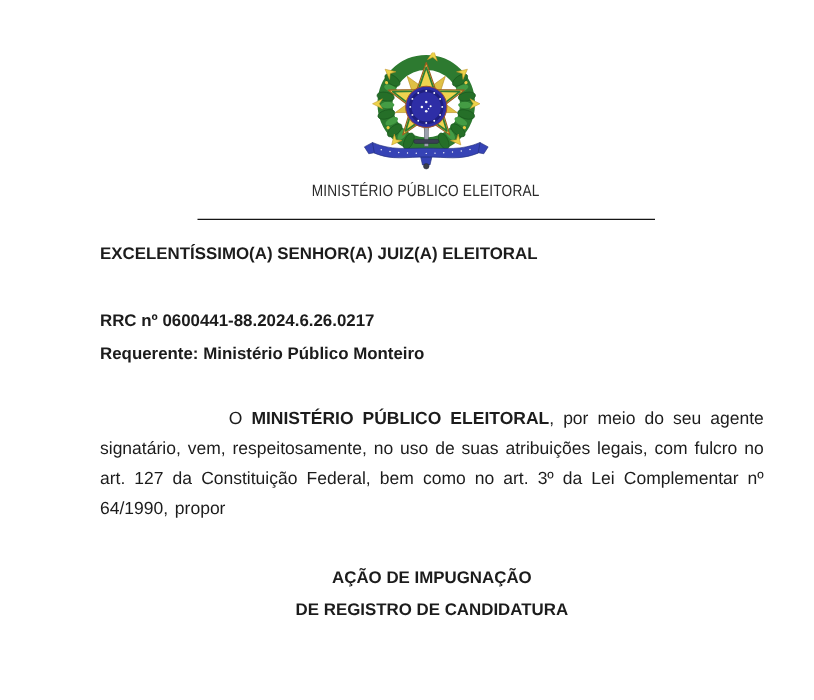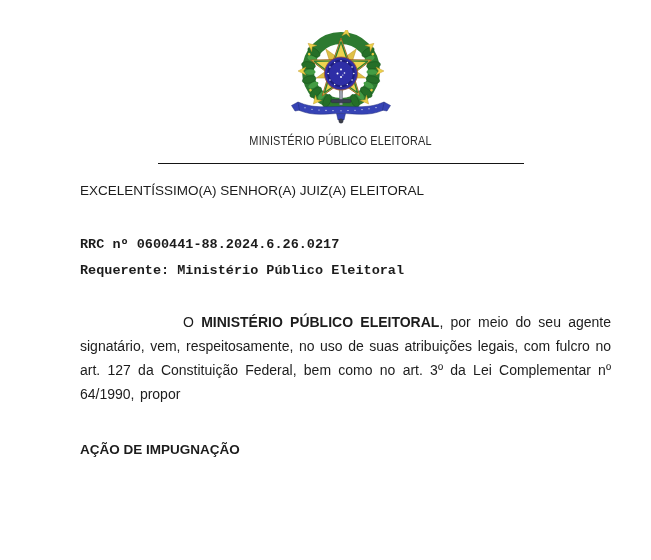--- a/index.html
+++ b/index.html
@@ -3,21 +3,21 @@
 <meta charset="utf-8">
 <style>
   html, body { margin: 0; padding: 0; background: #ffffff; }
   .page {
     position: relative;
     width: 651px; height: 560px;
     background: #ffffff;
     font-family: "Liberation Sans", "DejaVu Sans", sans-serif;
     color: #1c1c1c;
     box-sizing: border-box;
-    padding: 30px 40px 0 80px;
+    padding: 42px 40px 0 80px;
     overflow: hidden;
   }
   .col { width: 531px; }
   .header-center { width: 521px; text-align: center; }
   .emblem-wrap { width: 521px; text-align: center; line-height: 0; }
   .institution {
     margin-top: 8px;
     font-size: 13px;
     line-height: 14px;
     letter-spacing: 0.2px;
@@ -28,40 +28,40 @@
     width: 366px;
     margin: 15px auto 0 auto;
     border-top: 1.6px solid #151515;
     height: 0;
   }
   .bold { font-weight: bold; }
   .addressee {
     margin: 20px 0 4px 0;
     font-size: 13.5px;
     line-height: 14px;
-    font-weight: normal;
+    font-weight: bold;
   }
   .case-block { margin-top: 34px; }
   .case-block p {
     margin: 0;
     font-size: 13.5px;
     line-height: 26px;
     font-weight: bold;
-    font-family: Liberation Mono, monospace;
   }
   .body-par {
     margin: 26px 0 0 0;
     font-size: 14px;
     line-height: 24px;
     text-align: justify;
     text-indent: 103px;
     word-spacing: 1.5px;
   }
   .action-title {
     margin-top: 31px;
+    text-align: center;
     font-size: 13.5px;
     line-height: 26px;
     font-weight: bold;
   }
 </style>
 </head>
 <body>
 
 <div class="page">
 
@@ -169,22 +169,23 @@
   </div>
 
   <div class="header-center">
     <div class="header-rule"></div>
   </div>
 
   <p class="addressee col">EXCELENTÍSSIMO(A) SENHOR(A) JUIZ(A) ELEITORAL</p>
 
   <div class="case-block col">
     <p>RRC nº 0600441-88.2024.6.26.0217</p>
-    <p>Requerente: Ministério Público Eleitoral</p>
+    <p>Requerente: Ministério Público Monteiro</p>
   </div>
 
   <p class="body-par col"><span>O </span><span class="bold">MINISTÉRIO PÚBLICO ELEITORAL</span><span>, por meio do seu agente signatário, vem, respeitosamente, no uso de suas atribuições legais, com fulcro no art. 127 da Constituição Federal, bem como no art. 3º da Lei Complementar nº 64/1990, propor</span></p>
 
   <div class="action-title col">
     <div>AÇÃO DE IMPUGNAÇÃO</div>
+    <div>DE REGISTRO DE CANDIDATURA</div>
   </div>
 
 </div>
 
 </body></html>

